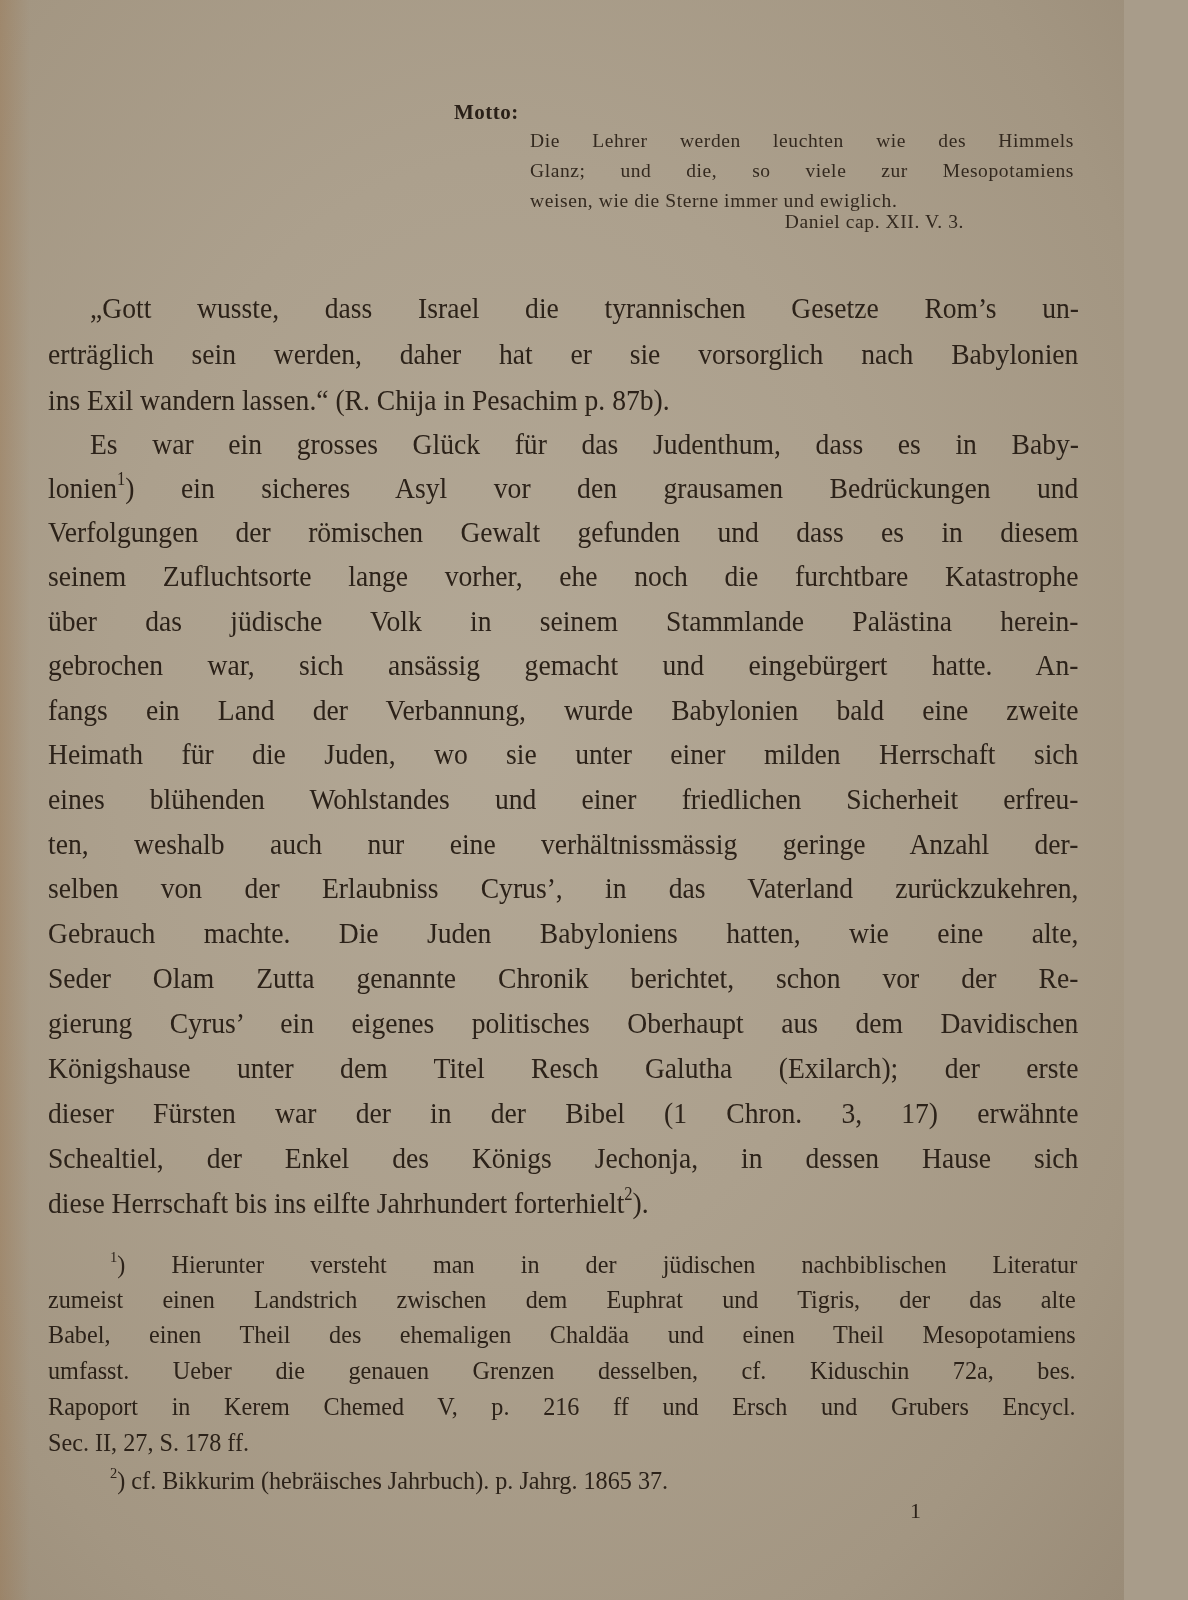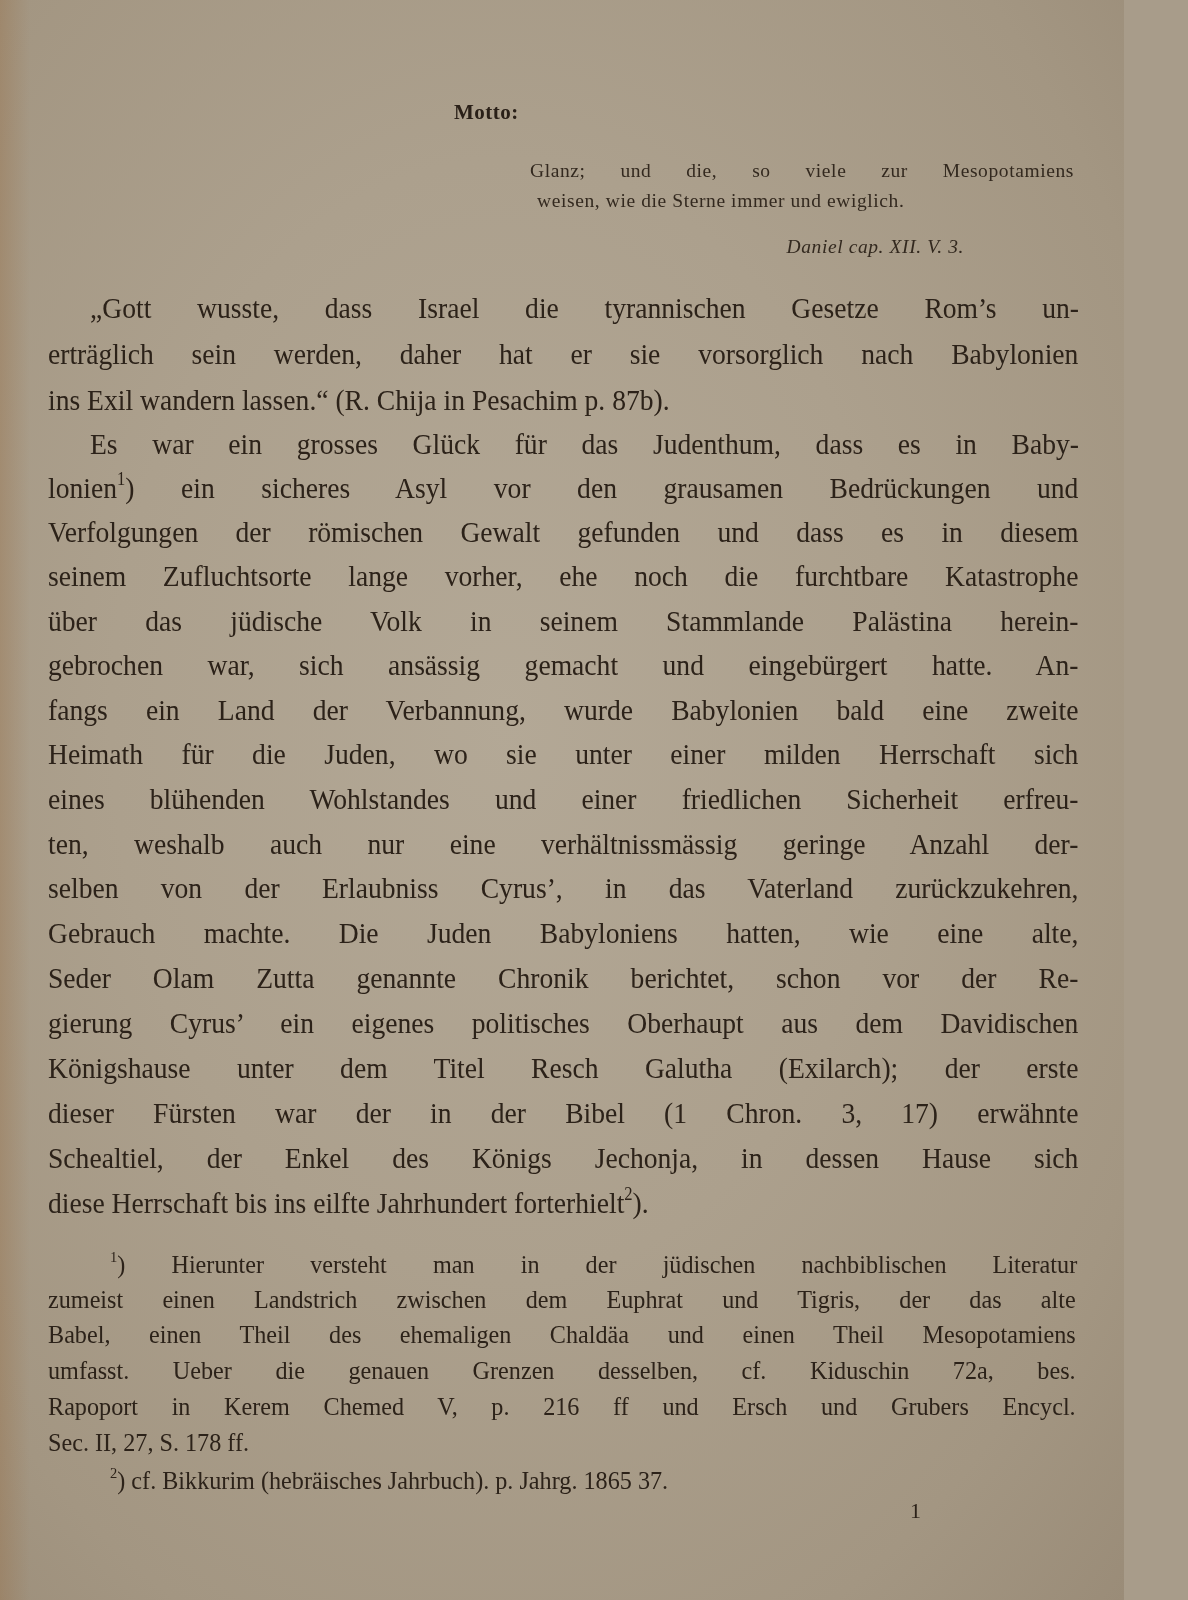--- a/index.html
+++ b/index.html
@@ -20,24 +20,24 @@
   }
   .motto-label {
     position: absolute; left: 454px; top: 100px;
     font-size: 21px; font-weight: bold; letter-spacing: 0.5px; color: #2a2018;
   }
   .motto-line {
     position: absolute; left: 530px; width: 544px;
     font-size: 19.5px; text-align: justify; text-align-last: justify;
     letter-spacing: 0.6px; color: #33291f;
   }
-  .motto-line.last { text-align-last: left; margin-left: 7px; }
+  .motto-line.last { text-align-last: left; }
   .motto-source {
-    position: absolute; right: 160px; top: 236px;
-    font-size: 19.5px; letter-spacing: 0.6px; color: #33291f; font-style: italic;
+    position: absolute; right: 160px; top: 211px;
+    font-size: 19.5px; letter-spacing: 0.6px; color: #33291f;
   }
   .line {
     position: absolute; left: 48px; width: 1030px;
     font-size: 30px; line-height: 36px; white-space: nowrap;
     text-align: justify; text-align-last: justify; color: #2c2219;
     transform: scaleX(0.92); transform-origin: left center;
     width: 1120px;
   }
   .line.ind { left: 90px; width: 1075px; }
   .line.end { text-align-last: left; }
@@ -53,20 +53,21 @@
   .page-num {
     position: absolute; left: 910px; top: 1498px; font-size: 22px; color: #2c2219;
   }
 </style>
 </head>
 <body>
 
 <div class="page">
 
   <div class="motto-label">Motto:</div>
+  <div class="motto-line" style="top:130px">Die Lehrer werden leuchten wie des Himmels</div>
   <div class="motto-line" style="top:160px">Glanz; und die, so viele zur Mesopotamiens</div>
   <div class="motto-line last" style="top:190px">weisen, wie die Sterne immer und ewiglich.</div>
   <div class="motto-source">Daniel cap. XII. V. 3.</div>
 
   <div class="line ind" style="top:290px">„Gott wusste, dass Israel die tyrannischen Gesetze Rom’s un-</div>
   <div class="line" style="top:336px">erträglich sein werden, daher hat er sie vorsorglich nach Babylonien</div>
   <div class="line end" style="top:382px">ins Exil wandern lassen.“  (R. Chija in Pesachim p. 87b).</div>
 
   <div class="line ind" style="top:426px">Es war ein grosses Glück für das Judenthum, dass es in Baby-</div>
   <div class="line" style="top:470px"><span>lonien</span><sup>1</sup>) <span>ein sicheres Asyl vor den grausamen Bedrückungen und</span></div>

